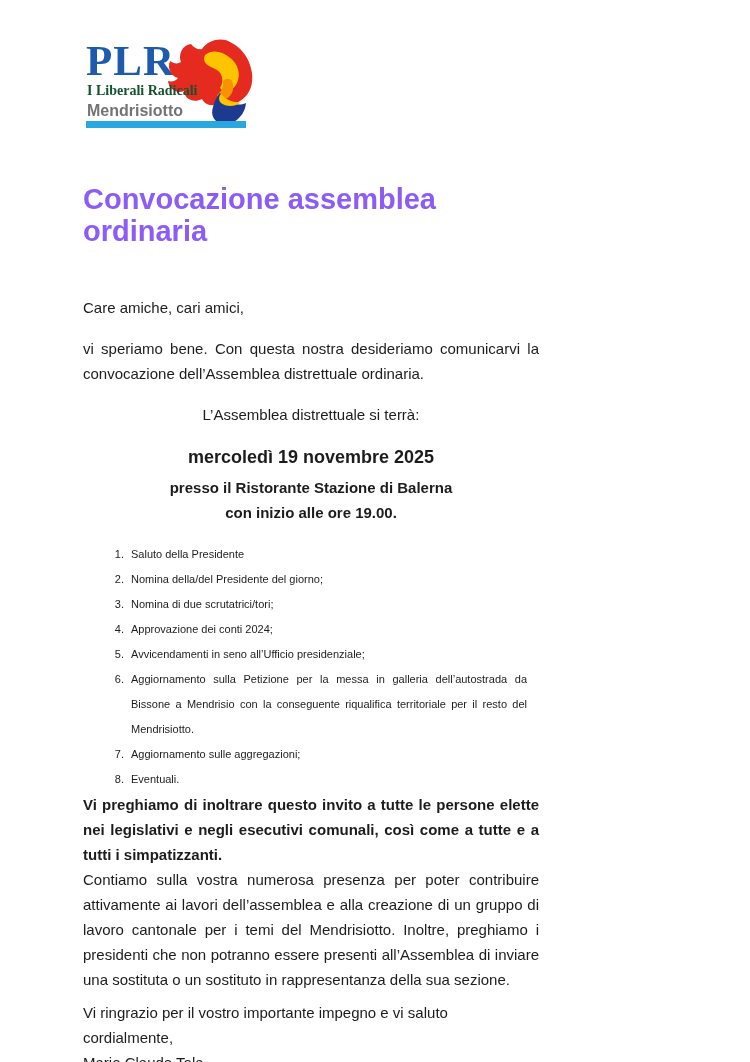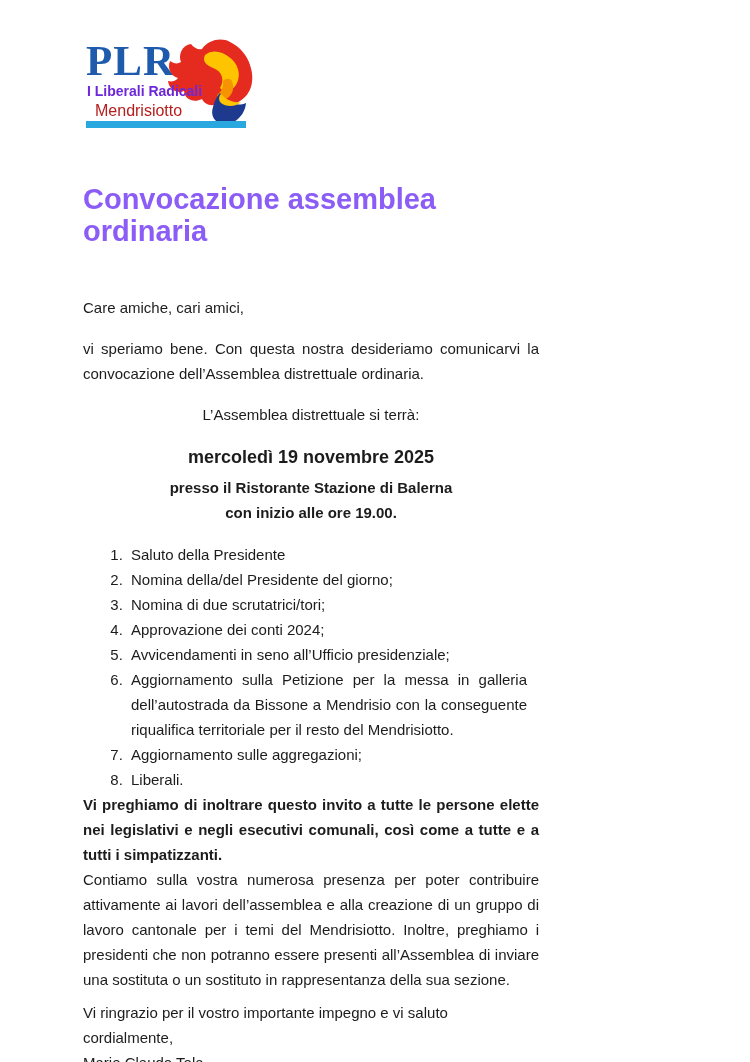--- a/index.html
+++ b/index.html
@@ -14,22 +14,22 @@
   .content{padding:0 83px;}
 
   
   .logo{position:relative;width:260px;height:82px;margin:45px 0 0 3px;}
   .logo-plr{
     position:absolute;left:0;top:-6px;
     font-family:"Liberation Serif","DejaVu Serif",serif;
     font-weight:700;font-size:43px;line-height:43px;
     color:#1e5bad;letter-spacing:1px;
   }
-  .logo-sub1{position:absolute;left:1px;top:38px;font-size:14px;font-weight:700;color:#6d28d9;}
-  .logo-sub2{position:absolute;left:1px;top:57px;font-size:16px;font-weight:400;color:#b91c1c;margin-left:8px;}
+  .logo-sub1{position:absolute;left:1px;top:38px;font-size:14px;font-weight:700;color:#14532d;font-family:Liberation Serif, serif;}
+  .logo-sub2{position:absolute;left:1px;top:57px;font-size:16px;font-weight:700;color:#737373;}
   .logo-bar{position:absolute;left:0;top:76px;width:160px;height:7px;background:#29a8e0;}
   .logo-flame{position:absolute;left:80px;top:-8px;width:90px;height:90px;}
 
   
   h1.doc-title{
     margin:56px 0 0 0;
     font-size:29px;line-height:32px;
     font-weight:700;color:#8b5cf6;
     letter-spacing:0px;
   }
@@ -39,21 +39,21 @@
   .greeting{margin-top:48px;}
   .intro{margin-top:16px;text-align:justify;}
   .announce{margin-top:16px;text-align:center;}
   .event{margin-top:16px;text-align:center;}
   .event-date{font-size:18px;line-height:28px;font-weight:700;}
   .event-venue{font-weight:700;margin-top:4px;}
   .event-time{font-weight:700;}
   .ordine{margin-top:36px;}
   ol.agenda{
     margin:17px 12px 0 0;padding:0 0 0 44px;
-    font-size:15px;
+    font-size:11px;
   }
   ol.agenda li{line-height:25px;text-align:justify;padding-left:4px;}
   .request-bold{margin-top:0;font-weight:700;text-align:justify;}
   .request-body{margin-top:0;text-align:justify;}
   .closing{margin-top:8px;}
   .signature{margin-top:0;}
 </style>
 </head>
 <body>
 
@@ -114,21 +114,21 @@
 
 
     <ol class="agenda">
       <li>Saluto della Presidente</li>
       <li>Nomina della/del Presidente del giorno;</li>
       <li>Nomina di due scrutatrici/tori;</li>
       <li>Approvazione dei conti 2024;</li>
       <li>Avvicendamenti in seno all’Ufficio presidenziale;</li>
       <li>Aggiornamento sulla Petizione per la messa in galleria dell’autostrada da Bissone a Mendrisio con la conseguente riqualifica territoriale per il resto del Mendrisiotto.</li>
       <li>Aggiornamento sulle aggregazioni;</li>
-      <li>Liberali.</li>
+      <li>Eventuali.</li>
     </ol>
 
     <p class="request-bold">Vi preghiamo di inoltrare questo invito a tutte le persone elette nei legislativi e negli esecutivi comunali, così come a tutte e a tutti i simpatizzanti.</p>
     <p class="request-body">Contiamo sulla vostra numerosa presenza per poter contribuire attivamente ai lavori dell’assemblea e alla creazione di un gruppo di lavoro cantonale per i temi del Mendrisiotto. Inoltre, preghiamo i presidenti che non potranno essere presenti all’Assemblea di inviare una sostituta o un sostituto in rappresentanza della sua sezione.</p>
 
     <p class="closing">Vi ringrazio per il vostro importante impegno e vi saluto cordialmente,</p>
     <p class="signature">Marie Claude Tela</p>
 
   </div>
 </div>

